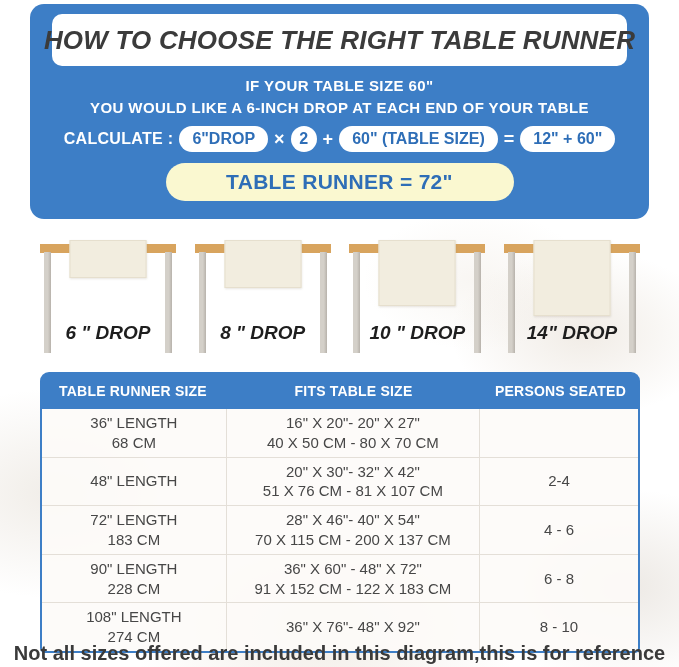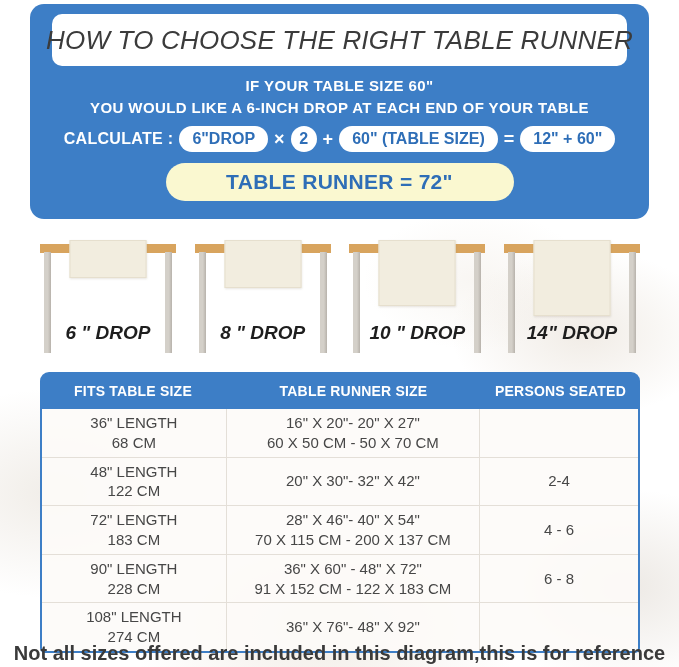--- a/index.html
+++ b/index.html
@@ -24,21 +24,21 @@
   
   .hero{
     position:absolute; left:30px; top:4px; width:619px; height:215px;
     background:var(--primary-blue,#3D7EC6); border-radius:14px;
   }
   .title-card{
     margin:10px 22px 0; height:52px; background:#fff; border-radius:10px;
     display:flex; align-items:center; justify-content:center;
   }
   .page-title{
-    font-size:26px; font-weight:normal; font-style:italic; color:#3B3B3B;
+    font-size:26px; font-weight:bold; font-style:italic; color:#3B3B3B;
     letter-spacing:.2px; white-space:nowrap;
   }
   .sub{ margin-top:11px; text-align:center; color:#fff; font-weight:bold;
         font-size:15px; letter-spacing:.4px; }
   .sub + .sub{ margin-top:5px; }
 
   .calc-row{
     margin-top:10px; display:flex; align-items:center; justify-content:center;
     gap:6px; padding:0 8px;
   }
@@ -169,44 +169,44 @@
       <span class="tabletop"></span>
       <span class="leg leg-l"></span>
       <span class="leg leg-r"></span>
       <span class="runner"></span>
       <figcaption class="drop-label">14" DROP</figcaption>
     </figure>
   </section>
 
   <section class="size-table">
     <div class="thead">
+      <div class="th">TABLE RUNNER SIZE</div>
       <div class="th">FITS TABLE SIZE</div>
-      <div class="th">TABLE RUNNER SIZE</div>
       <div class="th">PERSONS SEATED</div>
     </div>
     <div class="tbody">
 
       <div class="trow">
         <div class="tcell sep">
           <span>36" LENGTH</span>
           <span>68 CM</span>
         </div>
         <div class="tcell sep">
           <span>16" X 20"- 20" X 27"</span>
-          <span>60 X 50 CM - 50 X 70 CM</span>
+          <span>40 X 50 CM - 80 X 70 CM</span>
         </div>
       </div>
 
       <div class="trow">
         <div class="tcell sep">
           <span>48" LENGTH</span>
-          <span>122 CM</span>
         </div>
         <div class="tcell sep">
           <span>20" X 30"- 32" X 42"</span>
+          <span>51 X 76 CM - 81 X 107 CM</span>
         </div>
         <div class="tcell">2-4</div>
       </div>
 
       <div class="trow">
         <div class="tcell sep">
           <span>72" LENGTH</span>
           <span>183 CM</span>
         </div>
         <div class="tcell sep">
@@ -229,19 +229,20 @@
       </div>
 
       <div class="trow">
         <div class="tcell sep">
           <span>108" LENGTH</span>
           <span>274 CM</span>
         </div>
         <div class="tcell sep">
           <span>36" X 76"- 48" X 92"</span>
         </div>
+        <div class="tcell">8 - 10</div>
       </div>
 
     </div>
   </section>
 
   <p class="footnote">Not all sizes offered are included in this diagram,this is for reference only</p>
 </div>
 
 </body></html>

